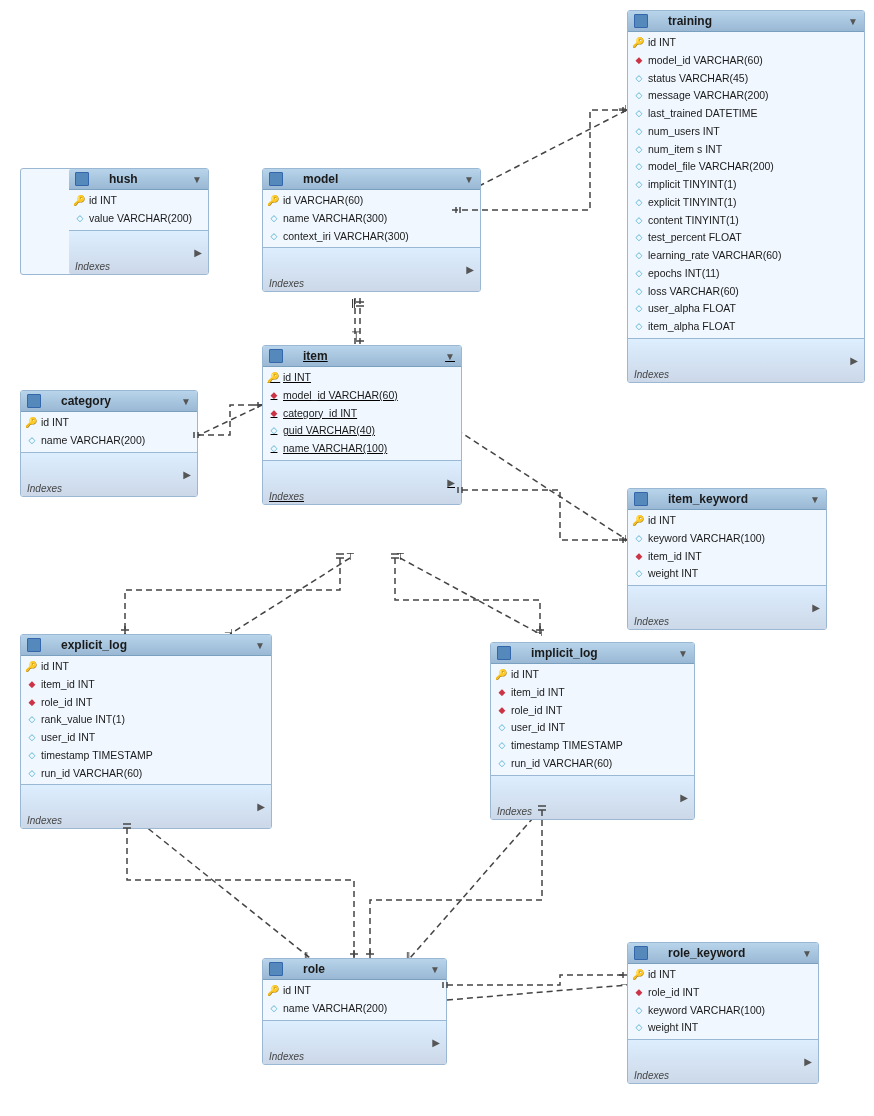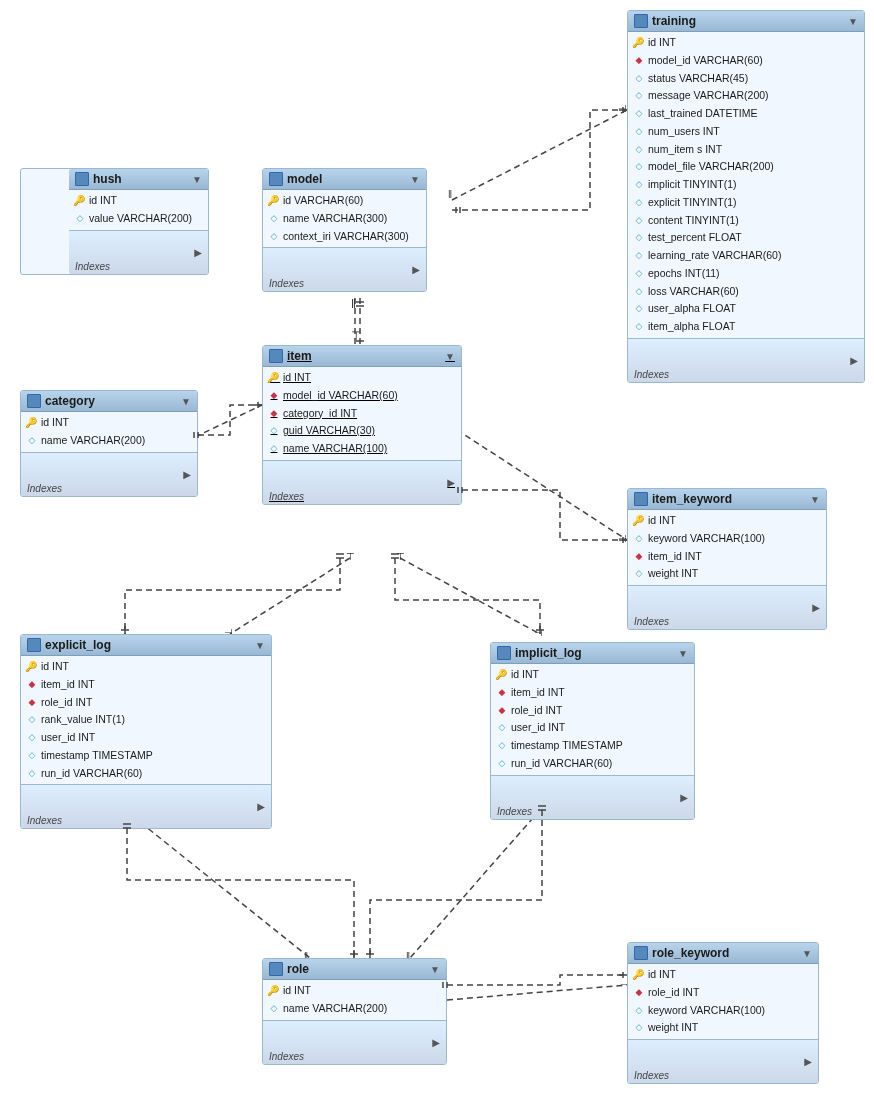--- a/index.html
+++ b/index.html
@@ -30,21 +30,21 @@
       border-bottom: 1px solid #7aa0c0;
       padding: 3px 6px;
       display: flex;
       align-items: center;
       justify-content: space-between;
       border-radius: 2px 2px 0 0;
     }
     .table-header-left {
       display: flex;
       align-items: center;
-      gap: 4px;
+      gap: 20px;
     }
     .table-icon {
       width: 14px;
       height: 14px;
       background: #5588bb;
       border: 1px solid #3366aa;
       border-radius: 1px;
       flex-shrink: 0;
     }
     .table-name {
@@ -259,21 +259,21 @@
           <span class="field-icon icon-regular">◇</span>
           <span class="field-text">value VARCHAR(200)</span>
         </div>
     </div>
     <div class="table-footer">
       <span class="footer-label">Indexes</span>
       <span class="footer-arrow">▶</span>
     </div>
   </div>
 
-  <div class="table-box" style="left:262px; top:168px; width:165px;">
+  <div class="table-box" style="left:262px; top:168px; width:219px;">
     <div class="table-header">
       <div class="table-header-left">
         <div class="table-icon"></div>
         <span class="table-name">model</span>
       </div>
       <span class="table-arrow">▼</span>
     </div>
     <div class="table-fields">
       <div class="field-row">
           <span class="field-icon icon-pk">🔑</span>
@@ -334,21 +334,21 @@
       <div class="field-row">
           <span class="field-icon icon-fk">◆</span>
           <span class="field-text">model_id VARCHAR(60)</span>
         </div>
       <div class="field-row">
           <span class="field-icon icon-fk">◆</span>
           <span class="field-text">category_id INT</span>
         </div>
       <div class="field-row">
           <span class="field-icon icon-regular">◇</span>
-          <span class="field-text">guid VARCHAR(30)</span>
+          <span class="field-text">guid VARCHAR(40)</span>
         </div>
       <div class="field-row">
           <span class="field-icon icon-regular">◇</span>
           <span class="field-text">name VARCHAR(100)</span>
         </div>
     </div>
     <div class="table-footer">
       <span class="footer-label">Indexes</span>
       <span class="footer-arrow">▶</span>
     </div>

